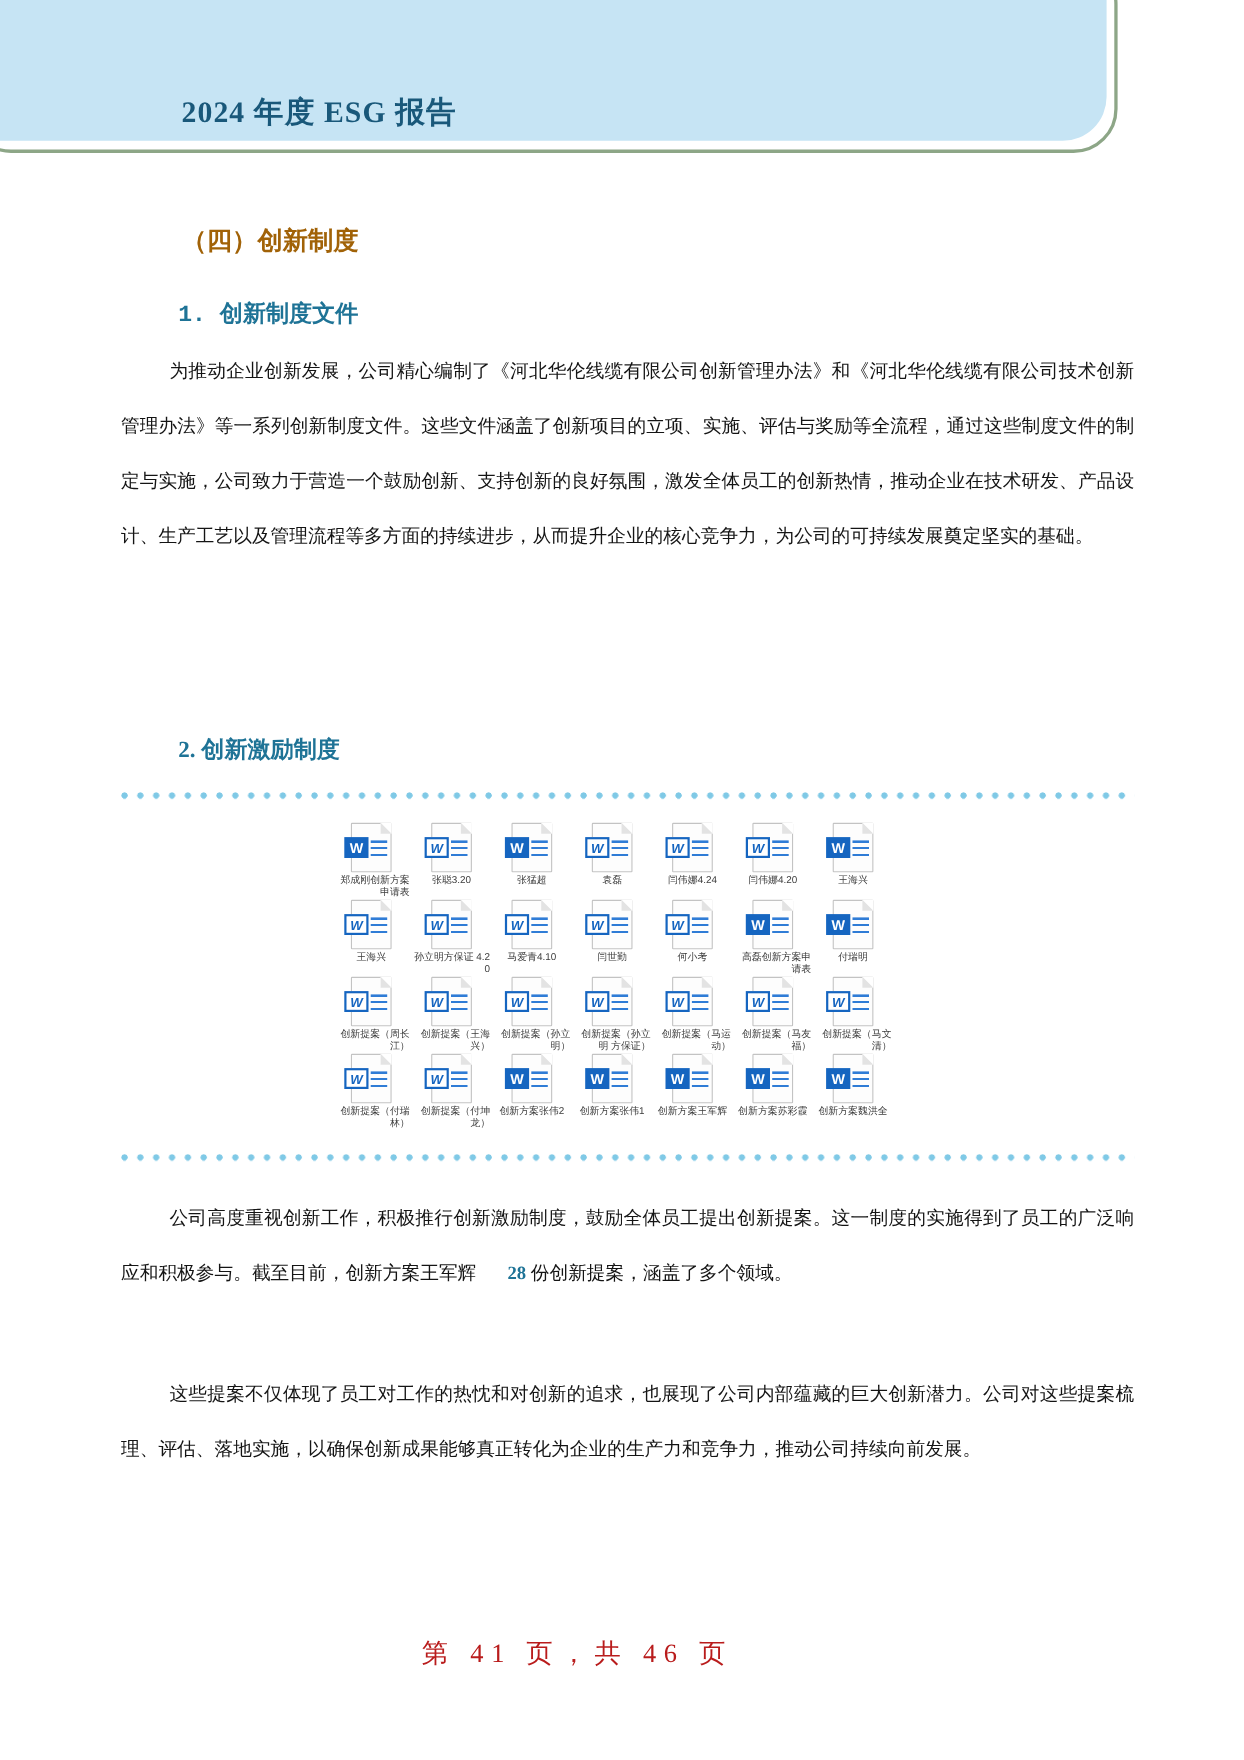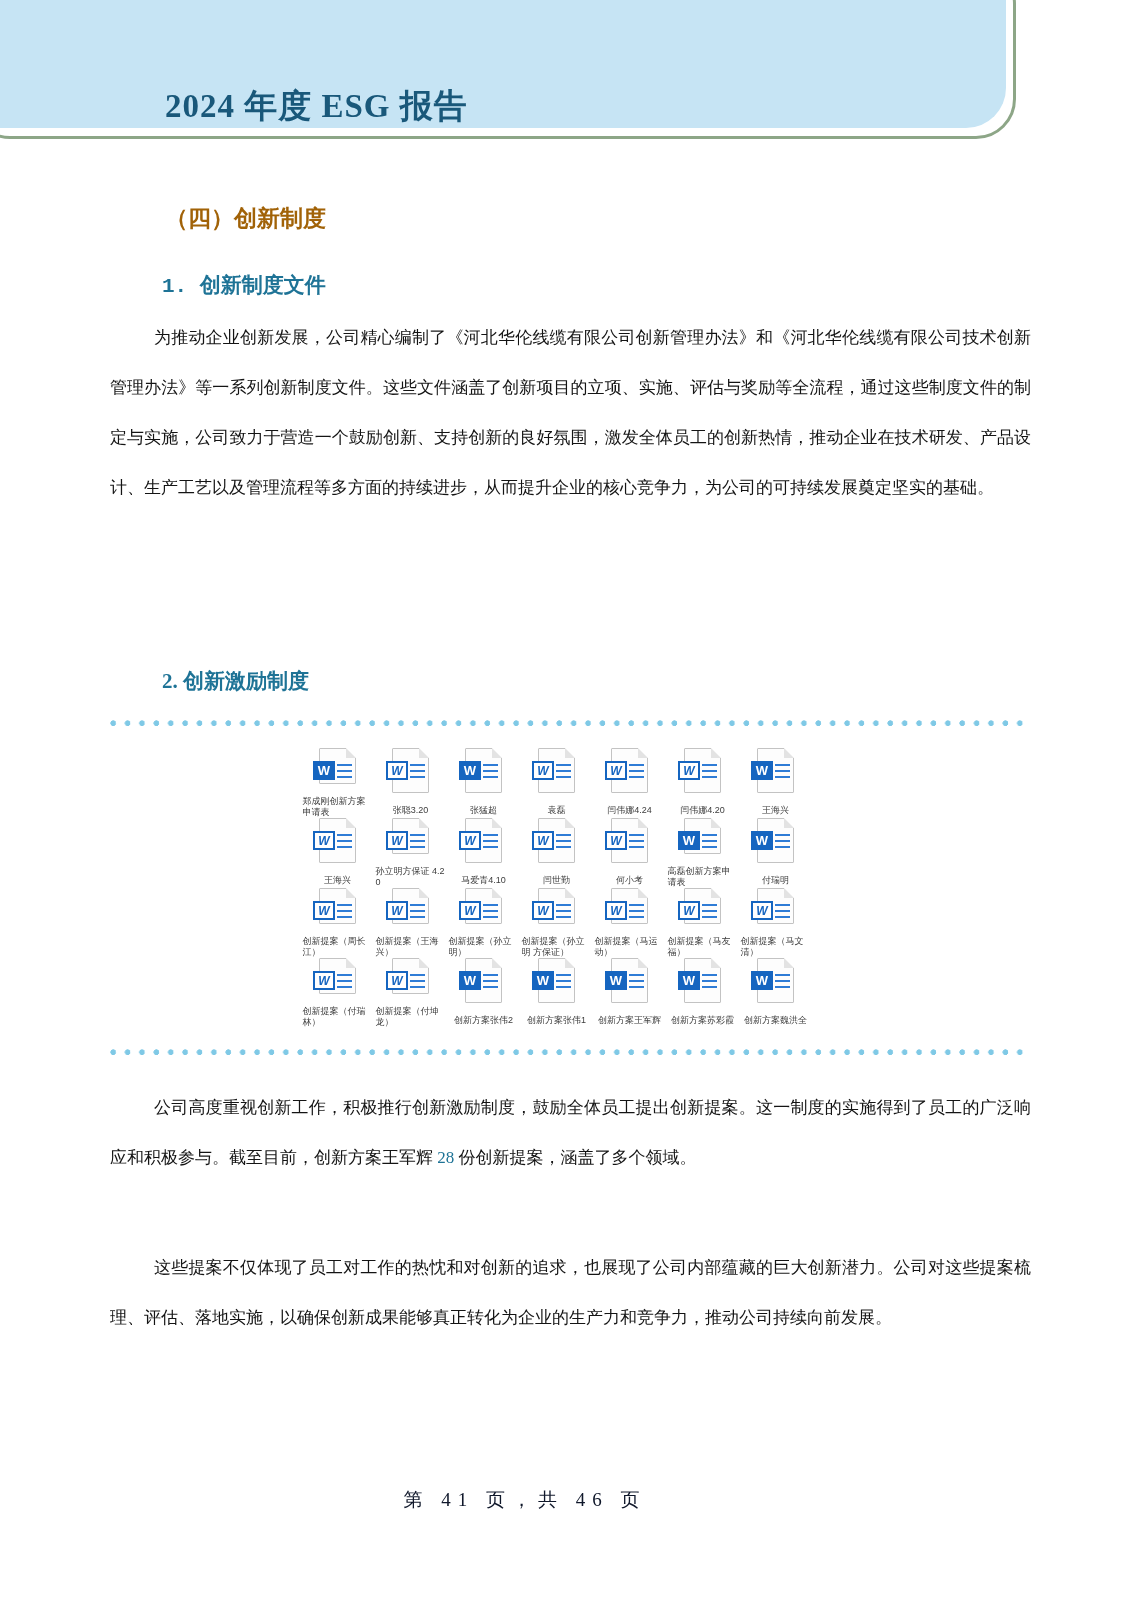--- a/index.html
+++ b/index.html
@@ -20,21 +20,21 @@
     background:transparent;
   }
   .band-blue{
     position:absolute;left:-38px;top:-44px;
     width:1044px;height:172px;
     background:#c6e4f4;
     border-radius:40px;
   }
   .band-title{
     position:absolute;left:165px;top:84px;
-    font-size:33px;font-weight:bold;
+    font-size:27px;font-weight:bold;
     color:#19587a;
     letter-spacing:1px;
     font-family:"Liberation Serif","DejaVu Serif",serif;
   }
   
   .h-section{
     position:absolute;left:165px;top:203px;
     font-size:23px;font-weight:bold;color:#a16207;
   }
   .h-sub{
@@ -47,21 +47,21 @@
   .para{
     position:absolute;left:110px;width:921px;
     font-size:17px;line-height:50px;
     text-align:justify;
     text-indent:44px;
     color:#141414;
   }
   .para1{top:313px;}
   .para2{top:1083px;}
   .para3{top:1243px;}
-  .accent-num{color:#1e7396;font-weight:normal;}
+  .accent-num{color:#1e7396;font-weight:bold;margin-left:24px;}
   
   .dotline{
     position:absolute;left:110px;width:921px;height:7px;
     background-image:radial-gradient(circle at 3.2px 3.2px,#7fc9e6 2.6px,rgba(0,0,0,0) 3.1px);
     background-size:14.4px 7px;
     background-repeat:repeat-x;
   }
   .dotline1{top:720px;}
   .dotline2{top:1049px;}
   
@@ -99,32 +99,32 @@
     position:absolute;left:-7px;top:12px;
     width:22px;height:19px;
     display:flex;align-items:center;justify-content:center;
     font-family:"Liberation Sans","DejaVu Sans",sans-serif;
     font-weight:bold;font-size:13px;
     box-sizing:border-box;
   }
   .badge.solid{background:#1565c0;color:#ffffff;}
   .badge.outline{background:#ffffff;border:2px solid #1565c0;color:#1565c0;font-style:italic;font-size:12px;}
   .flabel{
-    margin-top:12px;
+    margin-top:2px;
     max-width:70px;
     font-family:"Liberation Sans","DejaVu Sans",sans-serif;
     font-size:9px;line-height:11px;
-    color:#3c3c3c;text-align:left;
+    color:#3c3c3c;text-align:right;
     word-break:break-all;
   }
   
   .footer{
     position:absolute;left:0;top:1487px;width:1050px;
     text-align:center;
-    font-size:19px;color:#0f172a;
+    font-size:24px;color:#b91c1c;
     letter-spacing:7px;
   }
 </style>
 </head>
 <body>
 
 <div class="page">
 
   <div class="band-green"></div>
   <div class="band-blue"></div>

